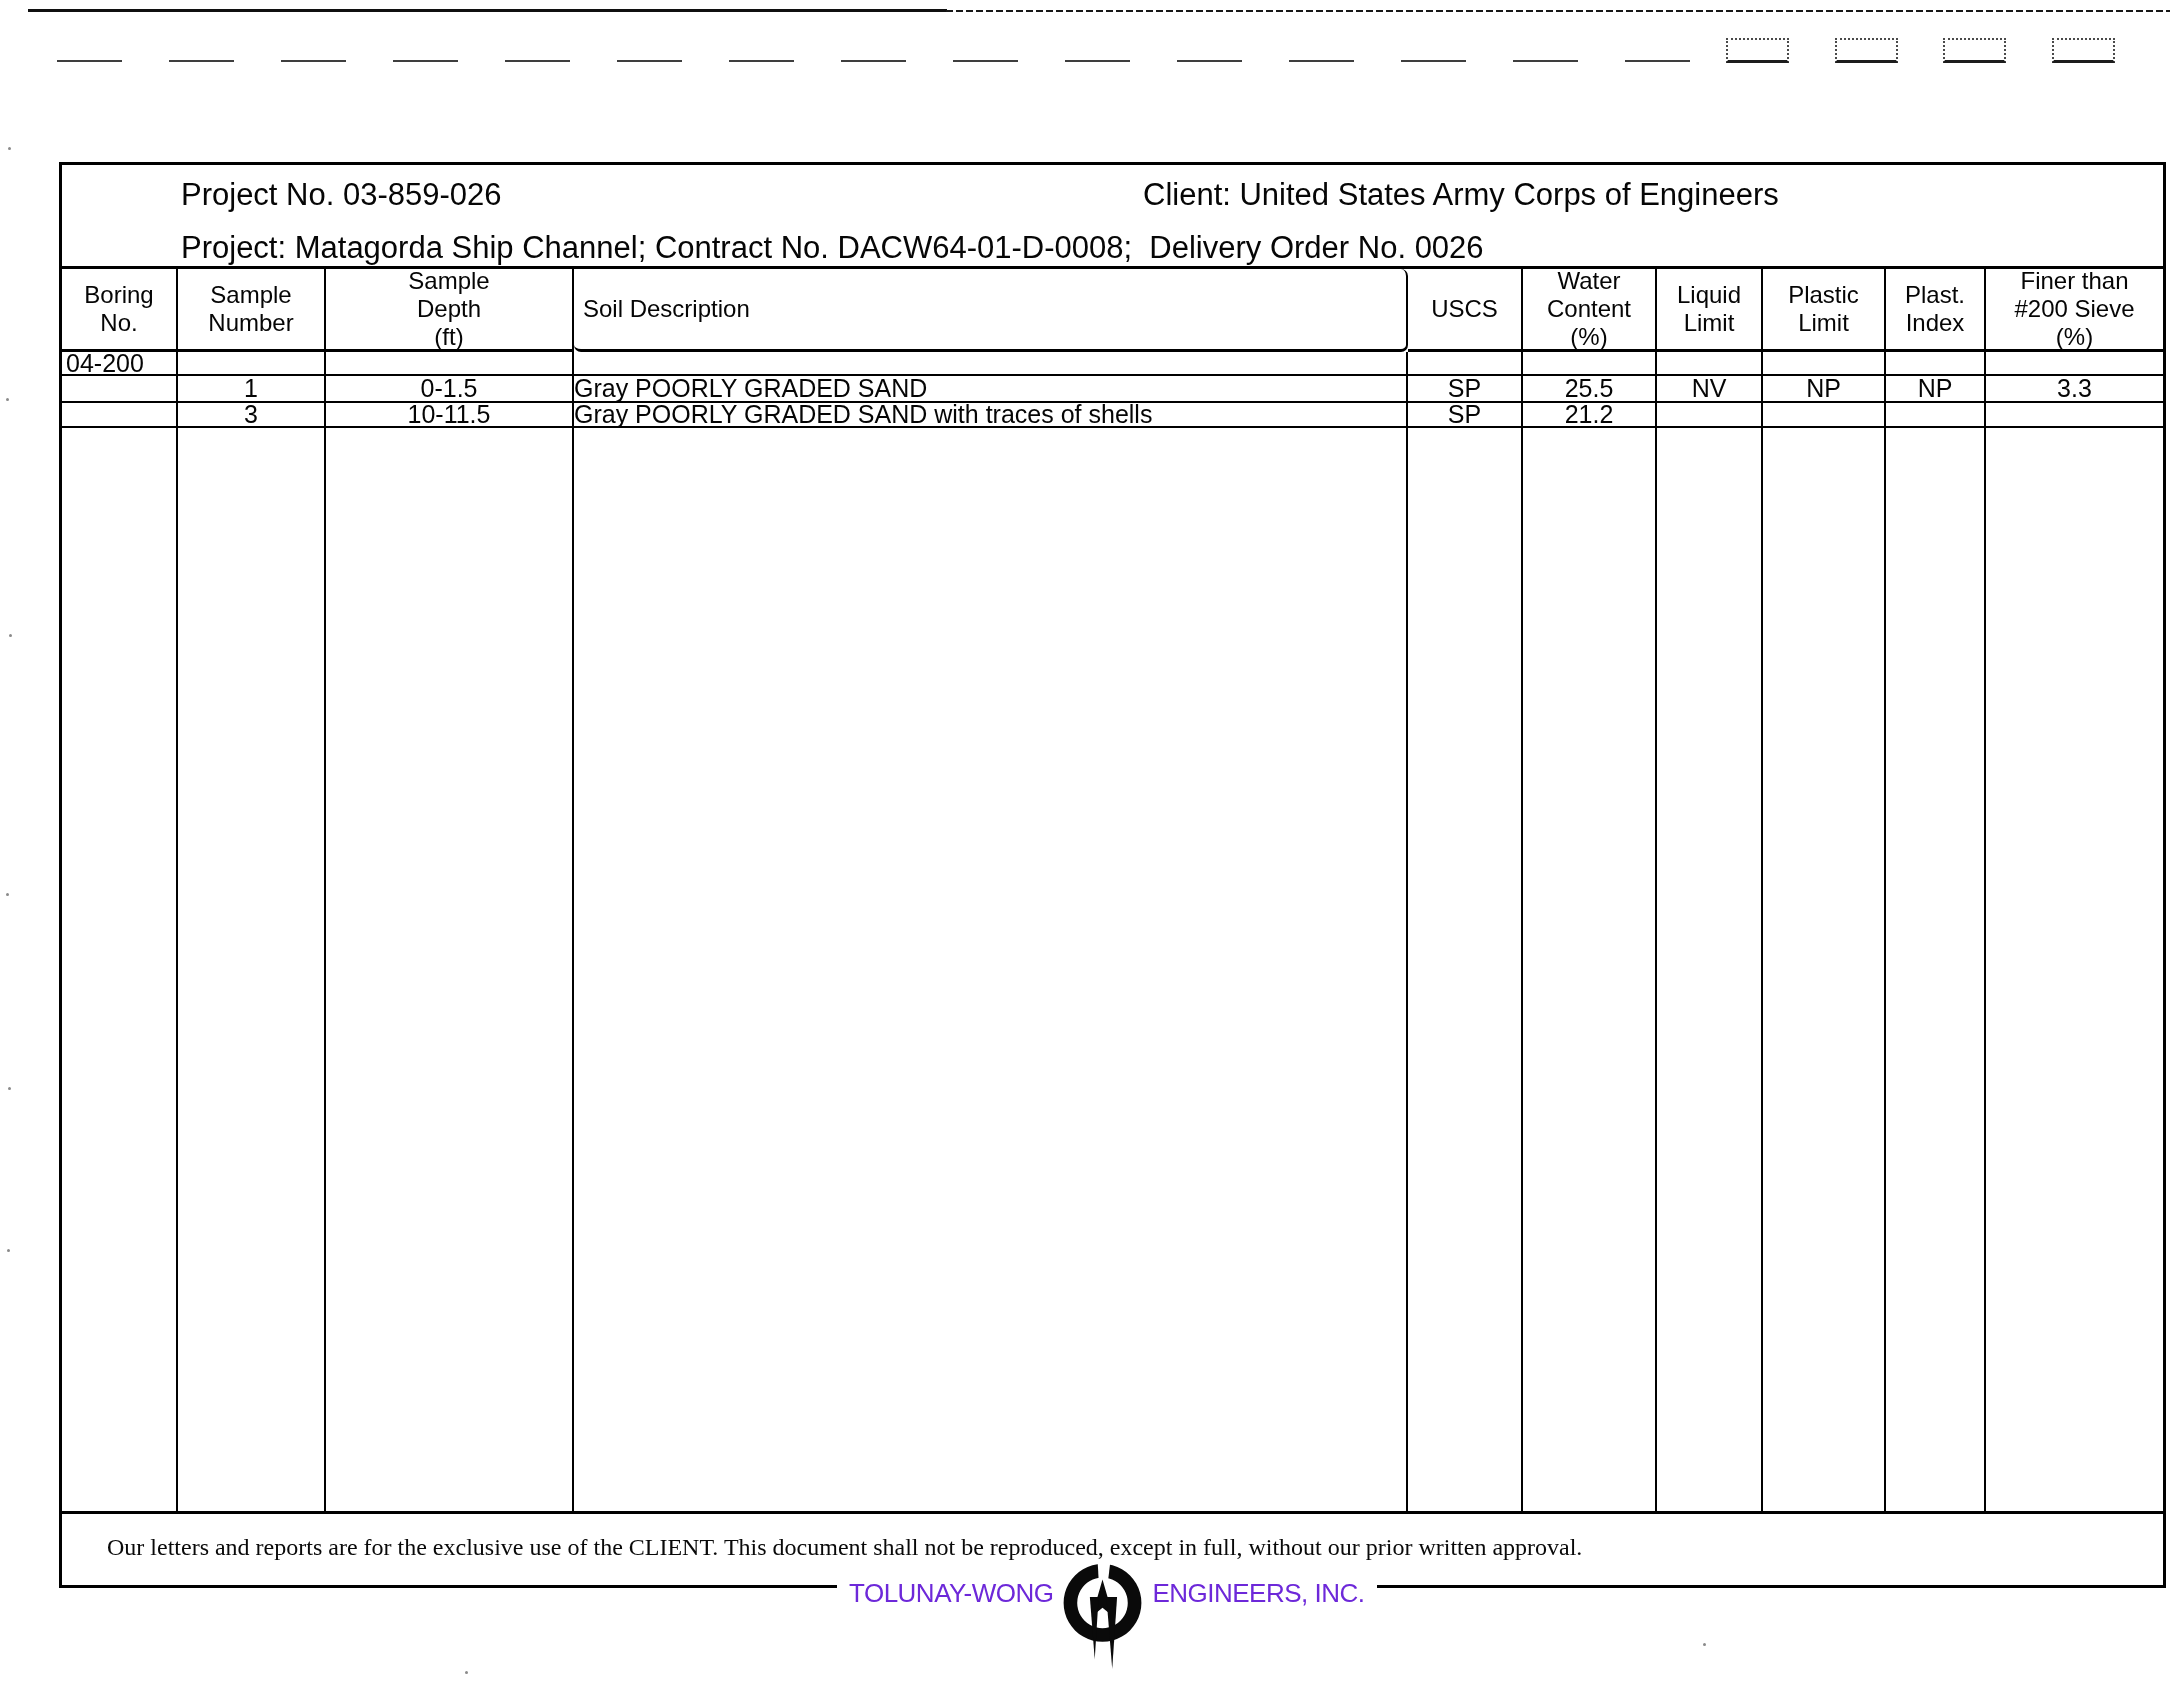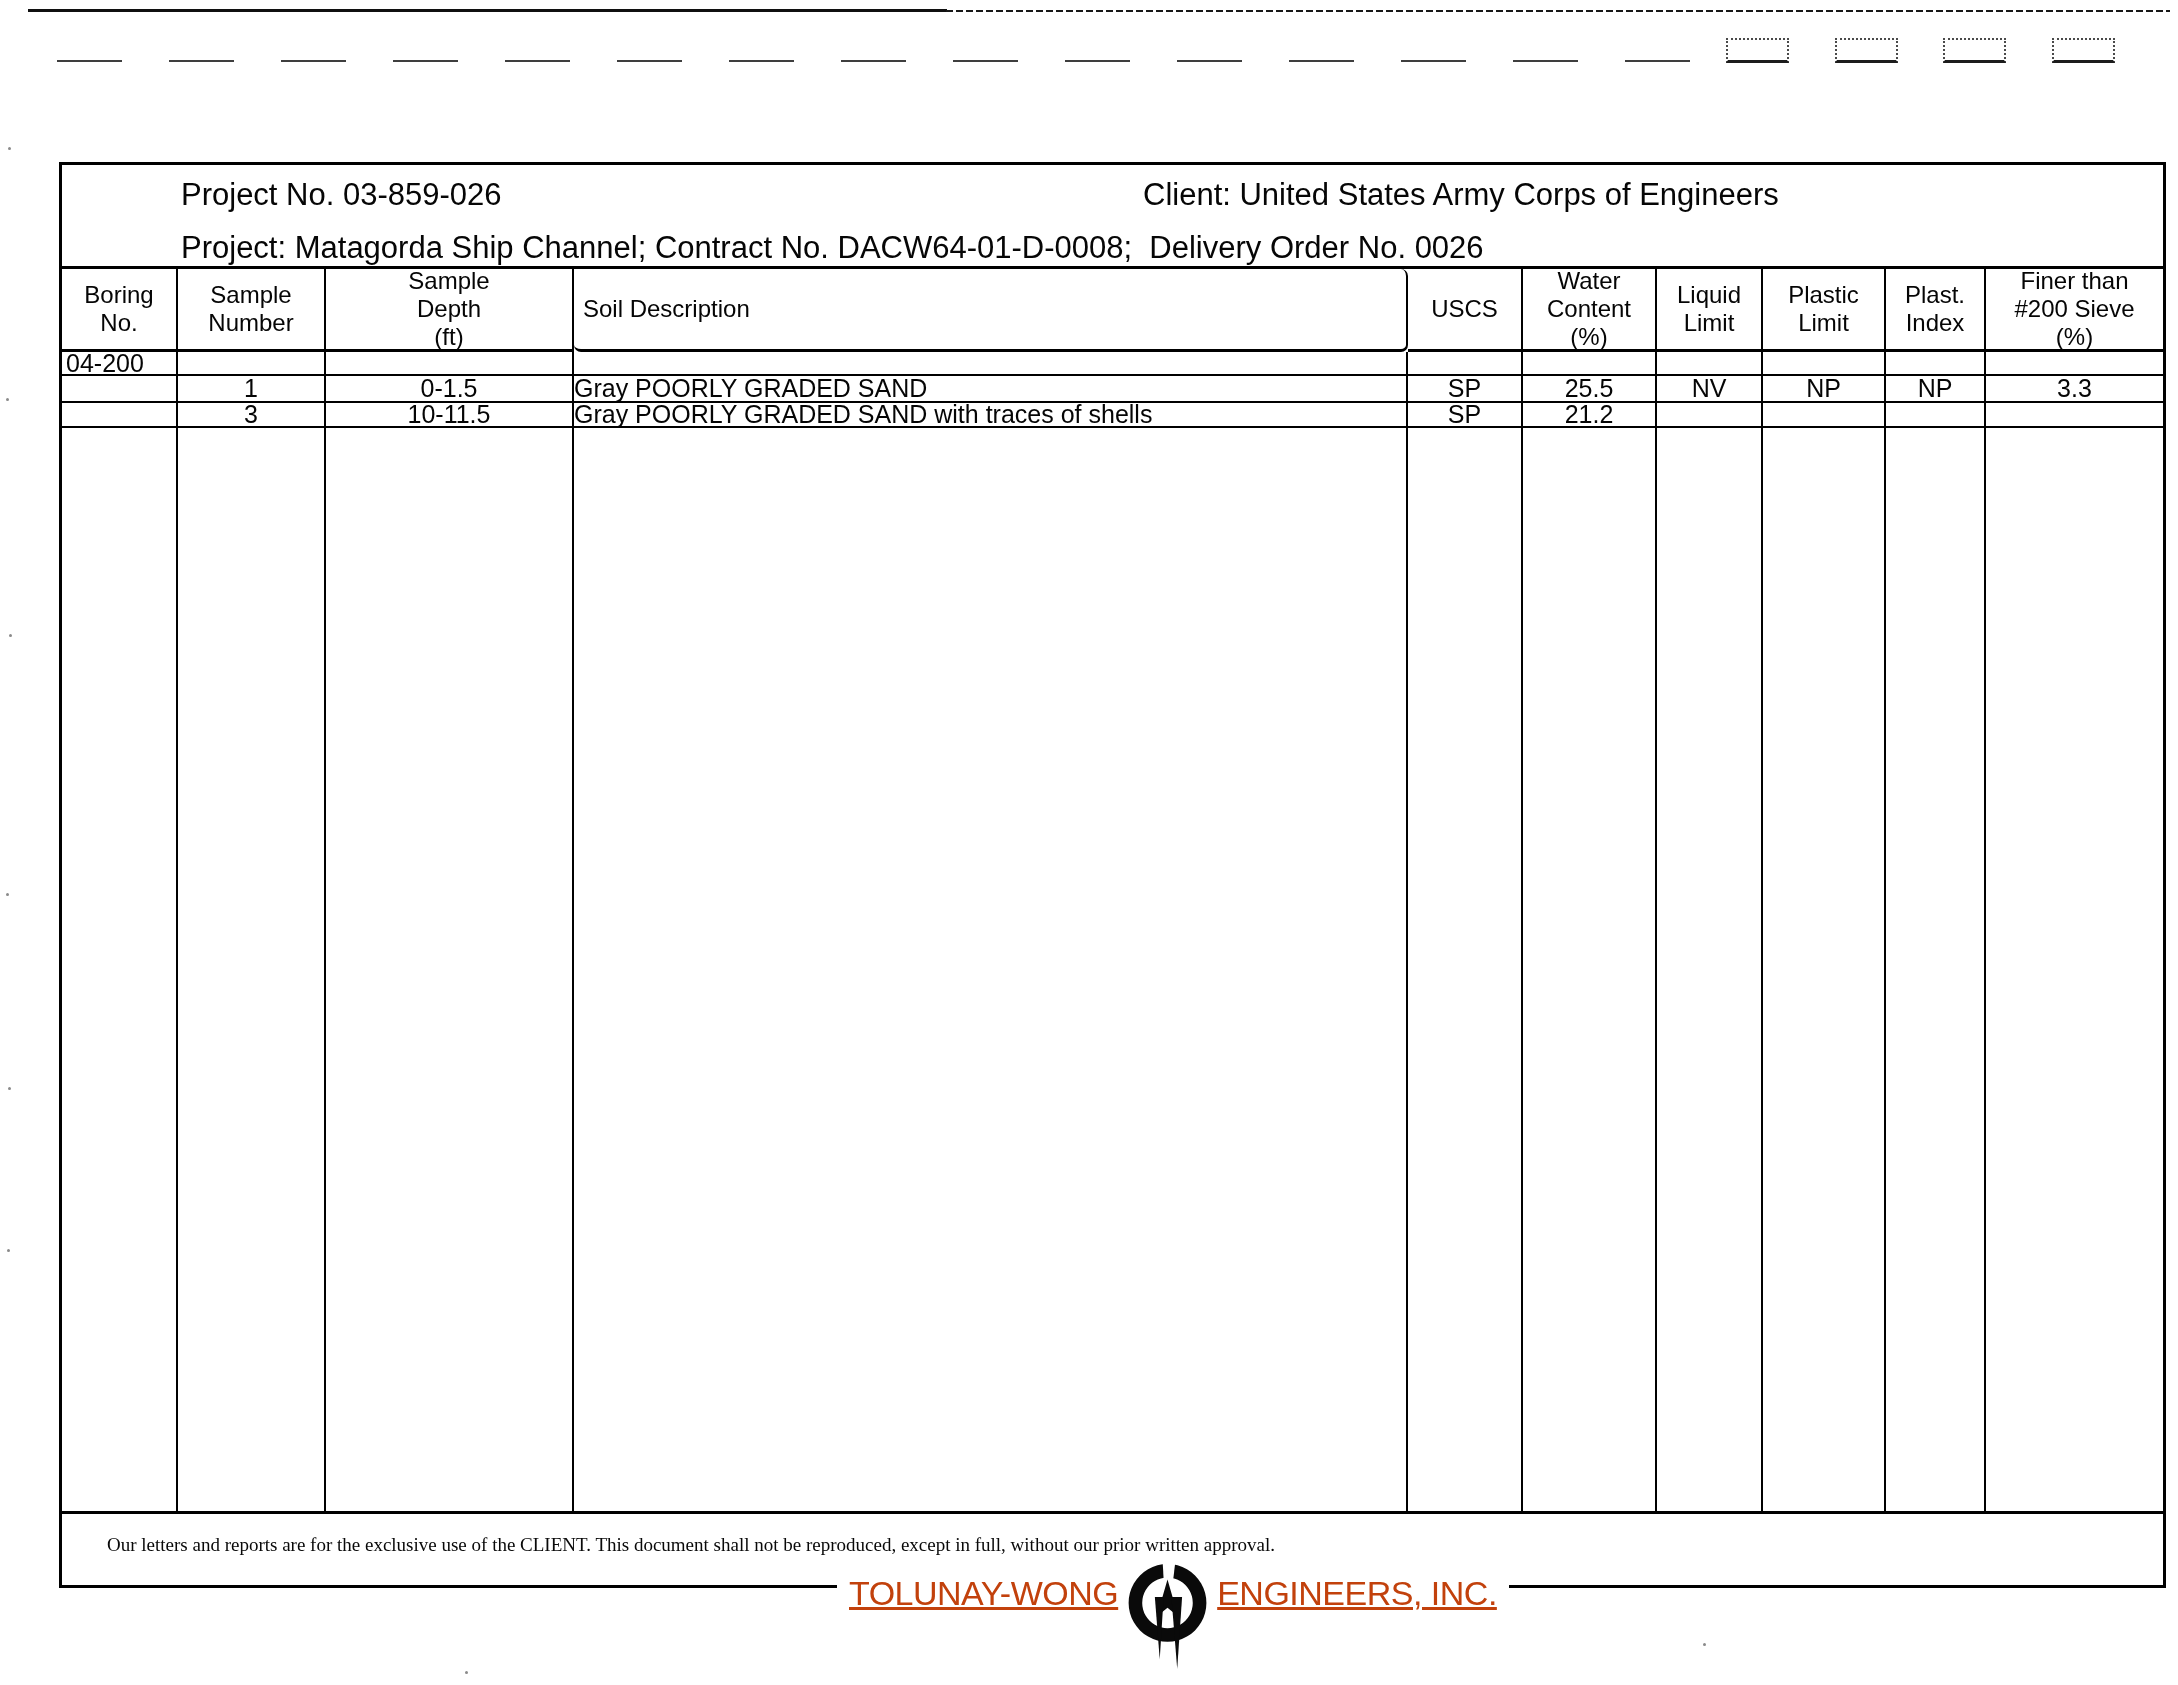--- a/index.html
+++ b/index.html
@@ -49,30 +49,30 @@
   .h.left { justify-content:flex-start; padding-left:9px; text-align:center; white-space:normal;border-radius:7px; }
   .d { border-bottom:2px solid #000; font-size:25px; line-height:1; color:#050505; }
   .d.left { justify-content:flex-start; }
   .d.boring { justify-content:flex-start; padding-left:4px; }
   .b { border-bottom:none; align-items:flex-start; }
 
   
   .disclaimer-row {
     position:absolute; left:0; right:0; bottom:0; height:74px;
     border-top:3px solid #000;
-    font-family:"Liberation Serif", serif; font-size:19px; color:#090909;
+    font-family:"Liberation Serif", serif; font-size:24px; color:#090909;
     padding:20px 0 0 45px; white-space:pre-wrap;
   }
 
   
   .company {
     position:absolute; left:837px; top:1568px; height:51px; z-index:3;
     display:flex; align-items:flex-start; background:#fff; padding:0 12px;
   }
-  .company .nm { font-size:34px; letter-spacing:-0.5px; color:#c2410c; line-height:51px; white-space:pre;text-decoration:underline; }
+  .company .nm { font-size:26px; letter-spacing:-0.5px; color:#6d28d9; line-height:51px; white-space:pre; }
   .tw-logo { width:95px; height:105px; margin:-4px 2px 0 2px; flex:none; }
 </style>
 </head>
 <body>
 
 <div class="page">
 
   <div class="tline-a"></div>
   <div class="tline-b"></div>
   <div class="dashrow"></div>

